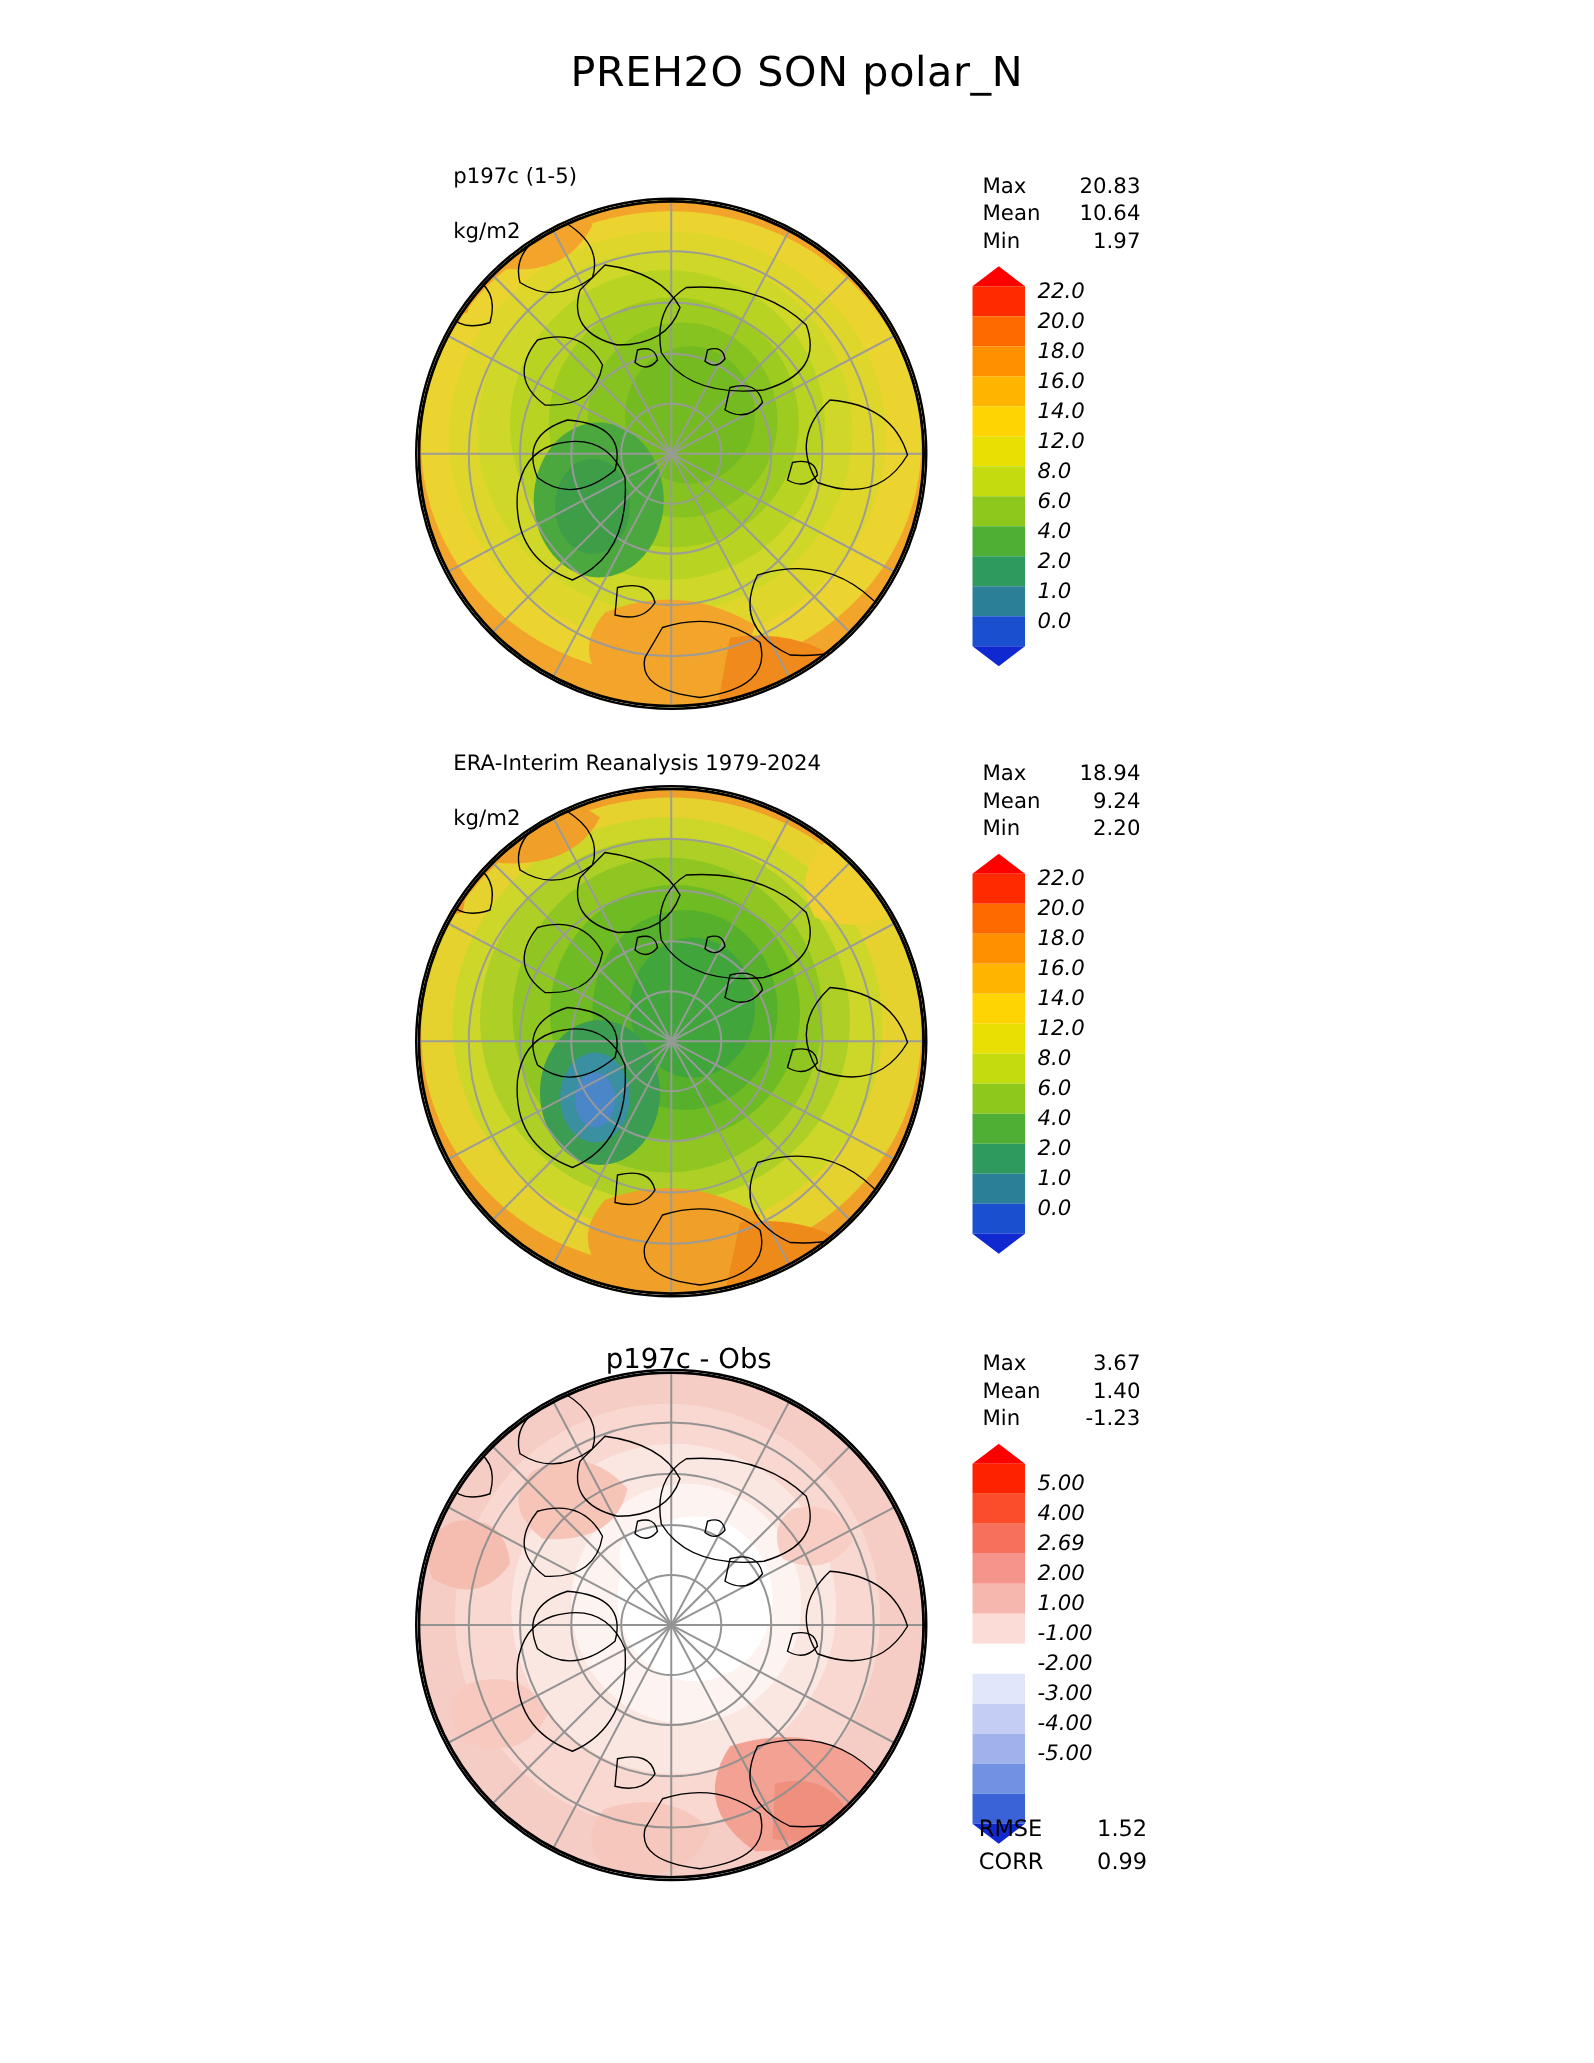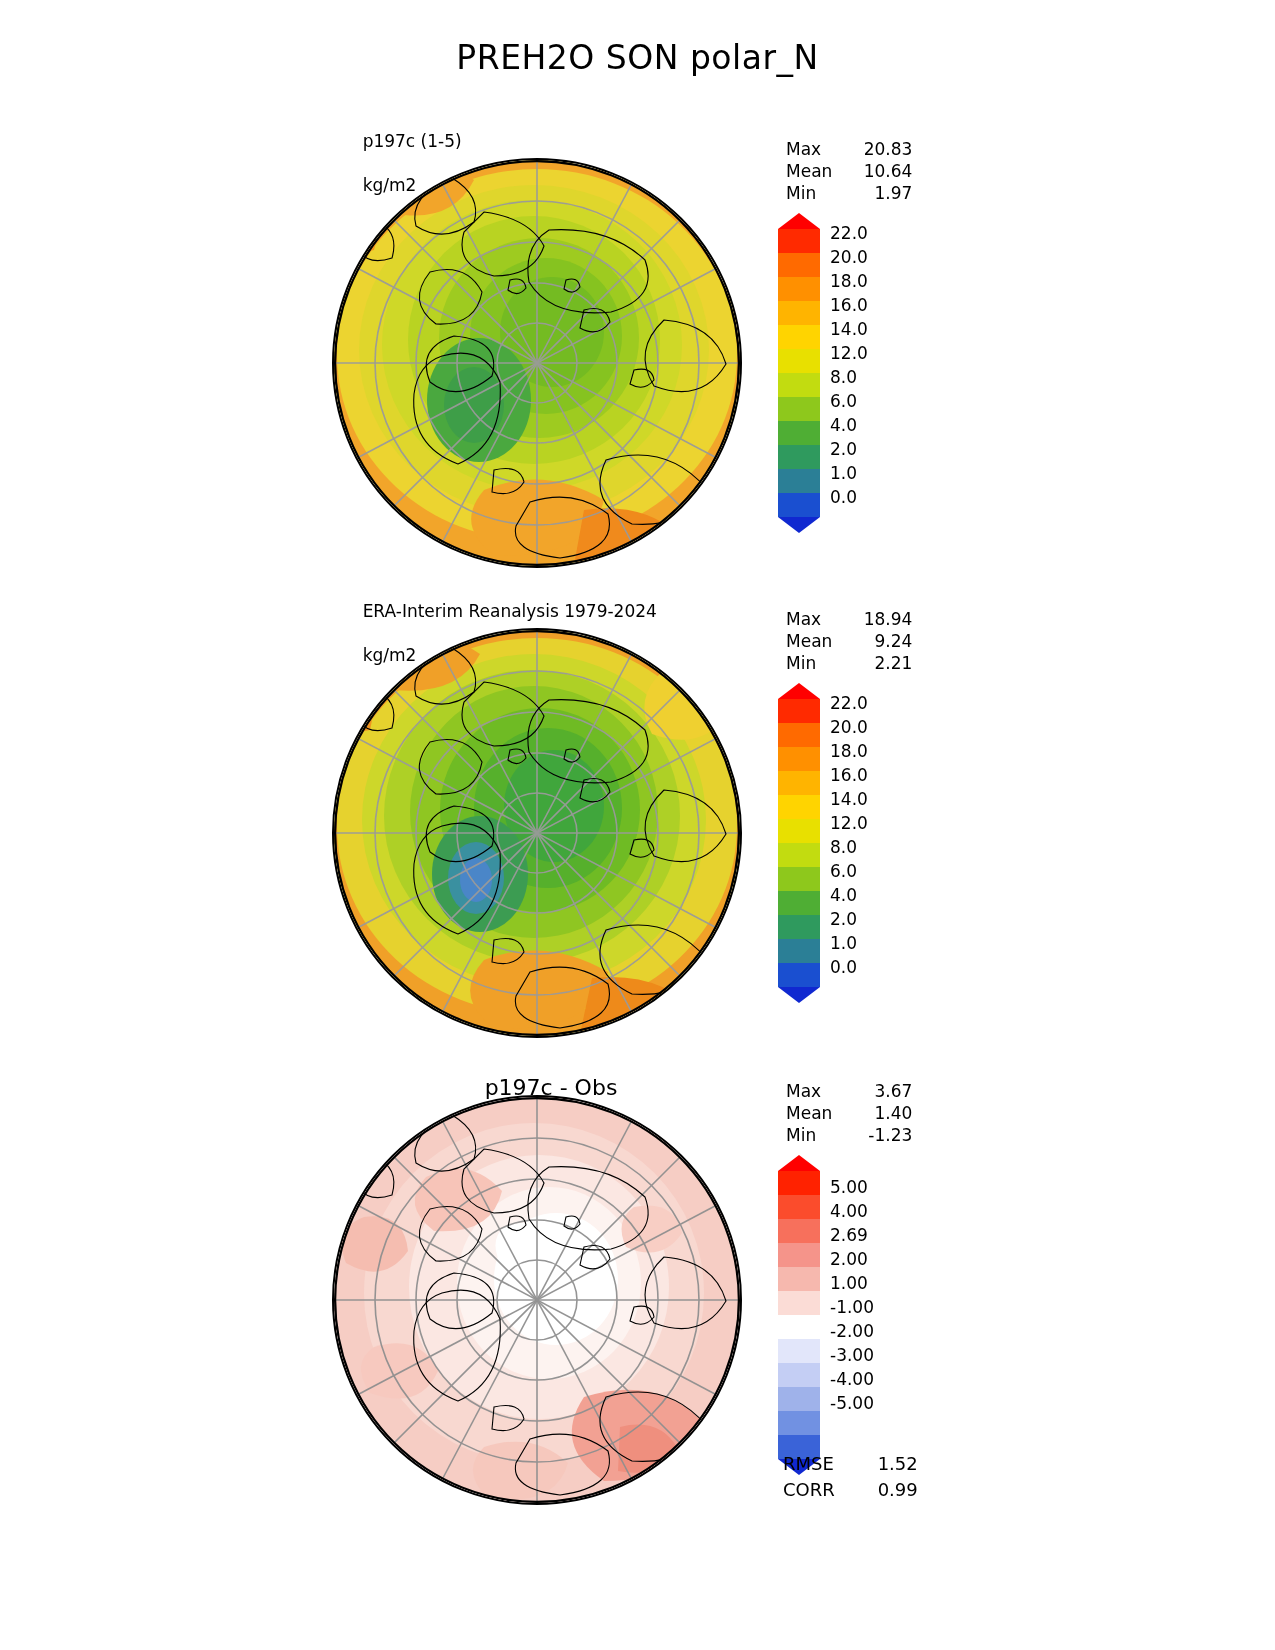--- a/index.html
+++ b/index.html
@@ -12,21 +12,21 @@
   .stats table{border-collapse:collapse;}
   .stats td{padding:0 0 0 0;font-size:17px;line-height:22px;}
   .stats td.k{padding-right:18px;}
   .stats td.v{text-align:right;min-width:62px;}
   .globe{position:absolute;border-radius:50%;overflow:hidden;border:2.5px solid #000;box-sizing:border-box;}
   .cbar{position:absolute;}
   .cbar .bar{position:absolute;left:0;top:0;width:42px;}
   .cbar .seg{width:42px;}
   .cbar .cap{width:0;height:0;border-left:21px solid transparent;border-right:21px solid transparent;}
   .cbar .labels{position:absolute;left:52px;top:0;font-size:17px;}
-  .cbar .labels div{height:24px;line-height:24px;white-space:pre;}
+  .cbar .labels div{height:24px;line-height:24px;white-space:pre;font-style:italic;}
   .foot{position:absolute;font-size:18px;line-height:22px;}
   .foot td.k{padding-right:18px;}
   .foot td.v{text-align:right;min-width:62px;margin-top:16px;}
   svg{display:block;}
 </style>
 </head>
 <body>
 
 <div class="title">PREH2O SON polar_N</div>
 
@@ -223,21 +223,21 @@
           <tr>
             <td class="k">Max</td>
             <td class="v">18.94</td>
           </tr>
       <tr>
             <td class="k">Mean</td>
             <td class="v">9.24</td>
           </tr>
       <tr>
             <td class="k">Min</td>
-            <td class="v">2.21</td>
+            <td class="v">2.20</td>
           </tr>
     </tbody>
       </table>
   </div>
 
   <div class="cbar" style="left:778px;top:213px;width:140px;height:290px;">
     <div class="bar">
       <div class="cap" style="border-bottom:16px solid #ff0000;"></div>
       <div class="seg" style="height:24px;background:#ff2a00;"></div>
       <div class="seg" style="height:24px;background:#ff6a00;"></div>

